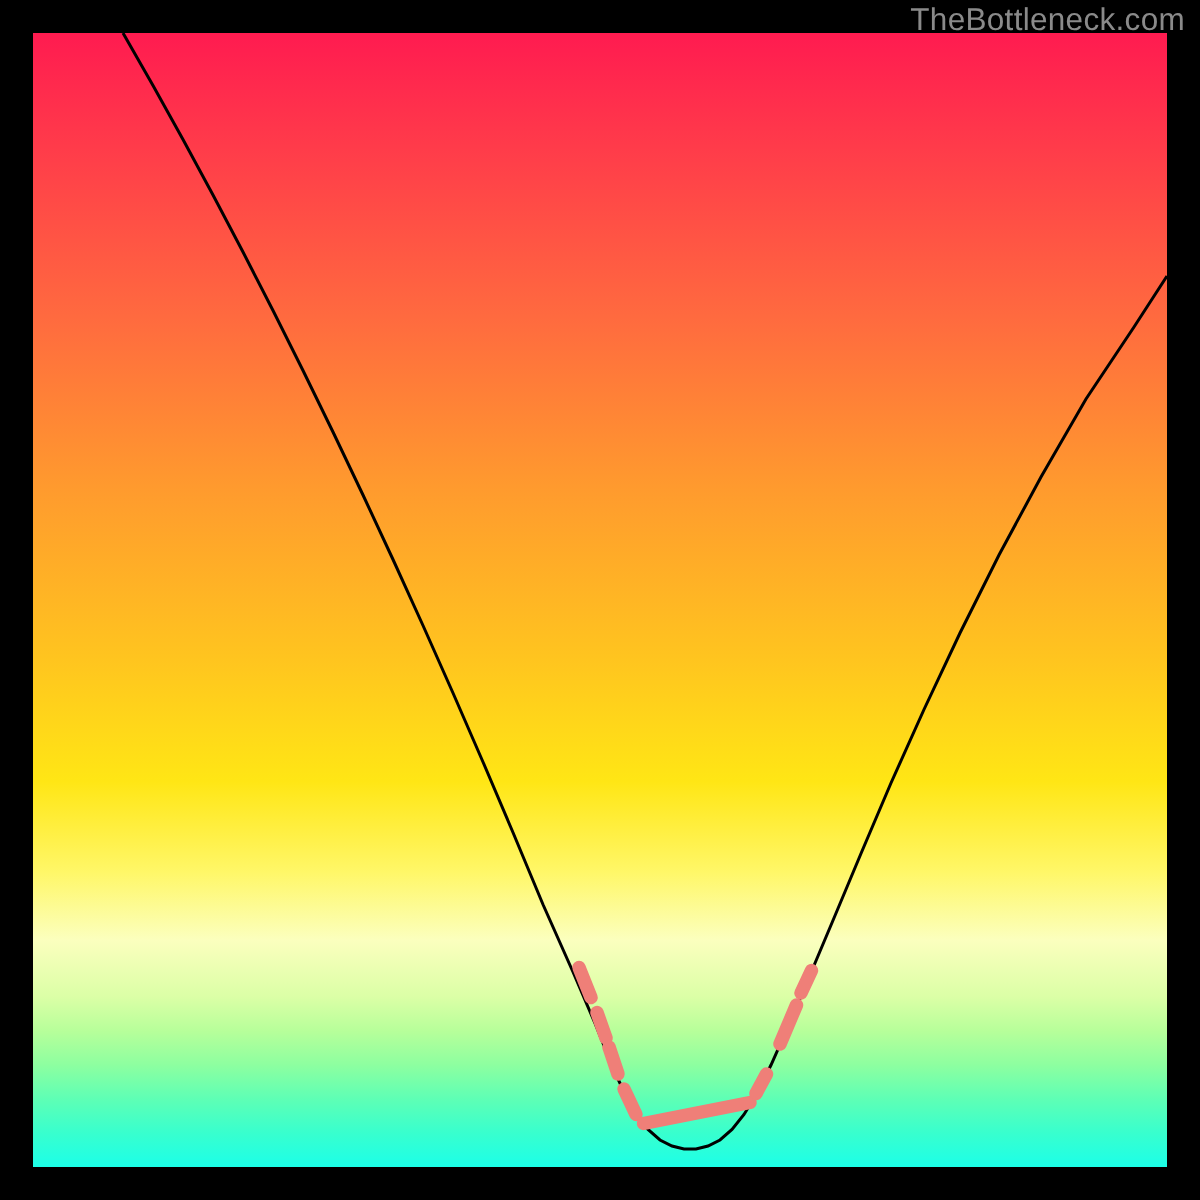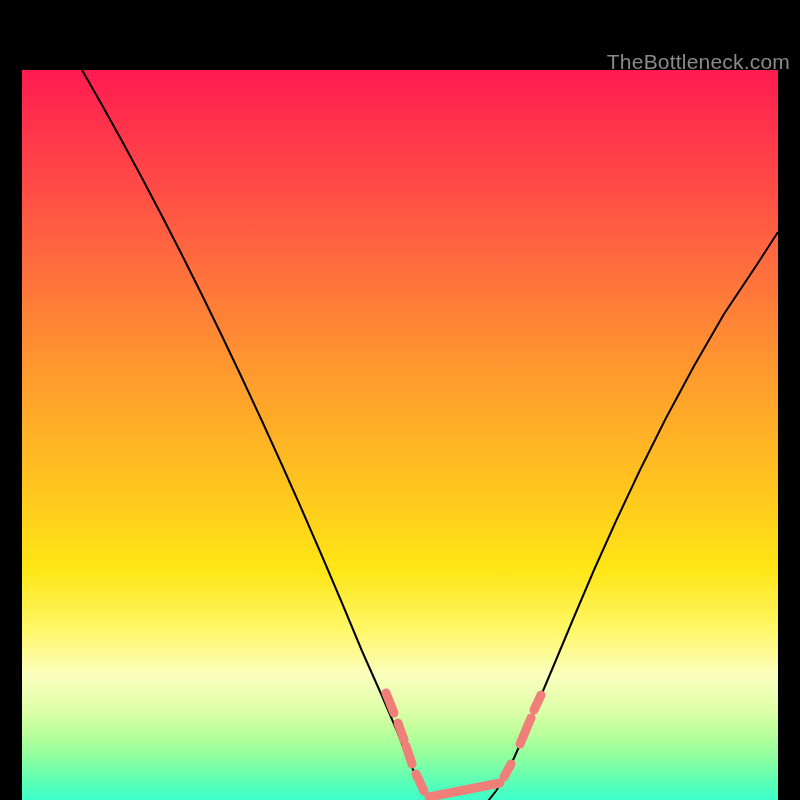--- a/index.html
+++ b/index.html
@@ -10,21 +10,20 @@
     background: #000;
     overflow: hidden;
   }
   .frame {
     position: absolute;
     left: 0;
     top: 0;
     width: 800px;
     height: 675px;
     background: #000;
-    margin-top: 48px;
   }
   .plot {
     position: absolute;
     left: 22px;
     top: 22px;
     width: 756px;
     height: 756px;
     background: linear-gradient(
       to bottom,
       #ff1b50 0%,

